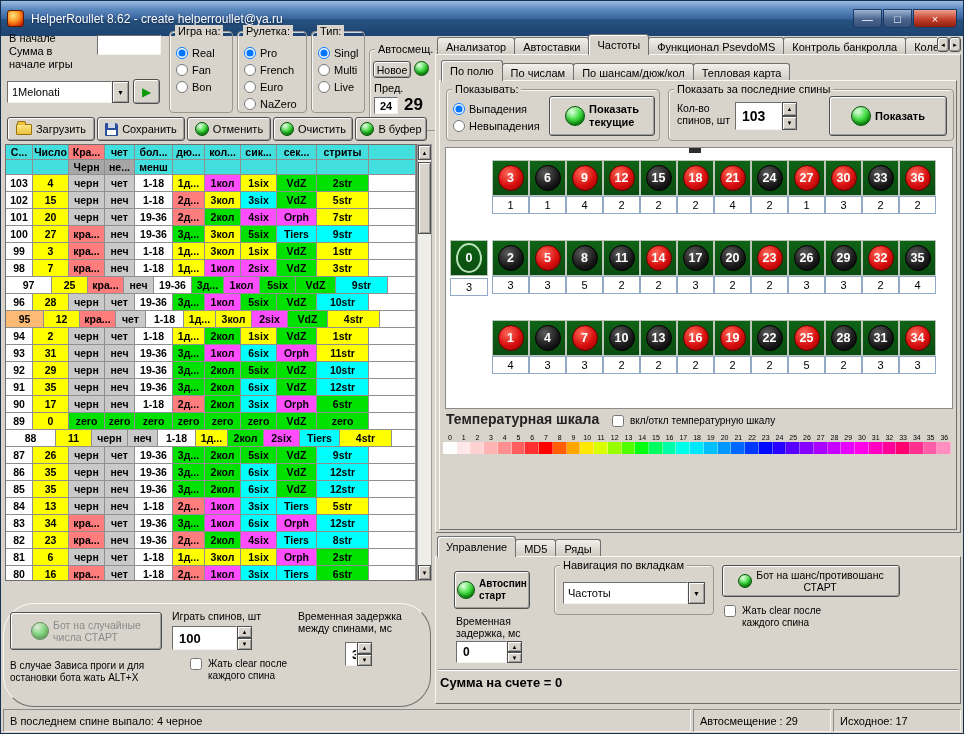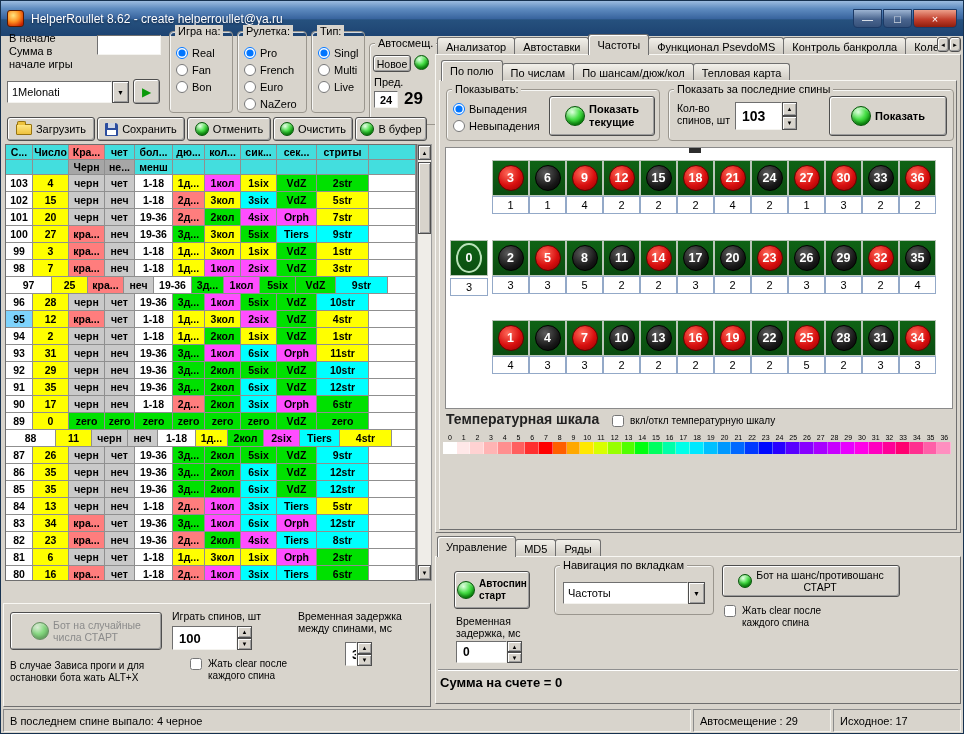--- a/index.html
+++ b/index.html
@@ -188,21 +188,21 @@
           <div class="radio-row">
             <input type="radio" name="g3" style="">
             <div style="display: inline;">Multi</div>
           </div>
           <div class="radio-row">
             <input type="radio" name="g3" style="">
             <div style="display: inline;">Live</div>
           </div>
         </div>
     </div>
-    <div class="group" style="left:368px;top:14px;width:75px;height:82px;">
+    <div class="group" style="left:368px;top:20px;width:75px;height:82px;">
       <div class="glabel">Автосмещ.</div>
       <div class="btn" style="left:3px;top:11px;width:38px;height:17px;font-size:10.5px;">Новое</div>
       <div class="sphere" style="position:absolute;left: 44px;top:11px;width:15px;height:15px;"></div>
       <div style="position:absolute;left:4px;top:32px;font-size:11px;">Пред.</div>
       <div class="sunken" style="position:absolute;left:4px;top:47px;width:24px;height:17px;display:flex;align-items:center;justify-content:center;font-weight:bold;">24</div>
       <div class="bigtext" style="left:34px;top:45px;font-size:17px;">29</div>
     </div>
 
     <div class="btn toolbar-btn" style="left:6px;width:88px;">
       <span class="icon-folder"></span>
@@ -350,21 +350,21 @@
           <div class="tcell" style="width: 30px; background: rgb(201, 201, 201);">чет</div>
           <div class="tcell" style="width: 38px; background: rgb(255, 255, 255);">19-36</div>
           <div class="tcell" style="width: 32px; background: rgb(0, 225, 0);">3д...</div>
           <div class="tcell" style="width: 36px; background: rgb(255, 77, 255);">1кол</div>
           <div class="tcell" style="width: 36px; background: rgb(0, 225, 0);">5six</div>
           <div class="tcell" style="width: 40px; background: rgb(0, 225, 0);">VdZ</div>
           <div class="tcell" style="width: 52px; background: rgb(0, 255, 255);">10str</div>
           <div class="tcell fill" style="background: rgb(255, 255, 255);"></div>
         </div>
         <div class="trow">
-          <div class="tcell" style="width: 27px; background: #7dd3fc;">95</div>
+          <div class="tcell" style="width: 38px; background: #fdba74;">95</div>
           <div class="tcell" style="width: 36px; background: rgb(255, 255, 0);">12</div>
           <div class="tcell" style="width: 36px; background: rgb(255, 125, 125);">кра...</div>
           <div class="tcell" style="width: 30px; background: rgb(201, 201, 201);">чет</div>
           <div class="tcell" style="width: 38px; background: rgb(255, 255, 255);">1-18</div>
           <div class="tcell" style="width: 32px; background: rgb(255, 255, 0);">1д...</div>
           <div class="tcell" style="width: 36px; background: rgb(255, 255, 0);">3кол</div>
           <div class="tcell" style="width: 36px; background: rgb(255, 77, 255);">2six</div>
           <div class="tcell" style="width: 40px; background: rgb(0, 225, 0);">VdZ</div>
           <div class="tcell" style="width: 52px; background: rgb(255, 255, 0);">4str</div>
           <div class="tcell fill" style="background: rgb(255, 255, 255);"></div>
@@ -564,21 +564,21 @@
           <div class="tcell" style="width: 52px; background: rgb(0, 225, 0);">6str</div>
           <div class="tcell fill" style="background: rgb(255, 255, 255);"></div>
         </div>
       </div>
     <div class="vscroll">
       <div class="sbtn">▲</div>
       <div class="sthumb"></div>
       <div class="sbtn" style="margin-top:auto;">▼</div>
     </div>
 
-    <div class="raisedpane" style="position:absolute;left:2px;top:574px;width:428px;height:104px;">
+    <div class="raisedpane" style="position:absolute;left:2px;top:574px;width:428px;height:104px;border-radius:31px;">
       <div class="btn disabled" style="left:6px;top:8px;width:152px;height:38px;">
         <span class="sphere" style="width:18px;height:18px;opacity:.55;"></span>
         <span style="text-align:left;font-size:10.5px;line-height:12px;">
           <div>Бот на случайные</div>
           <div>числа СТАРТ</div>
         </span>
       </div>
       <div class="lbl2" style="left:168px;top:6px;">Играть спинов, шт</div>
       <div class="spinner" style="left:168px;top:22px;width:80px;height:24px;">
         <div class="sval" style="font-size:13px;">100</div>

